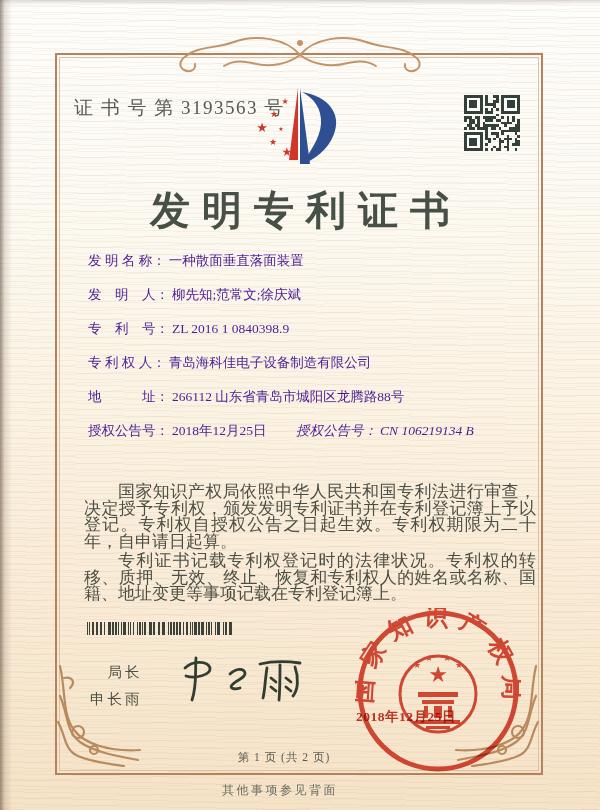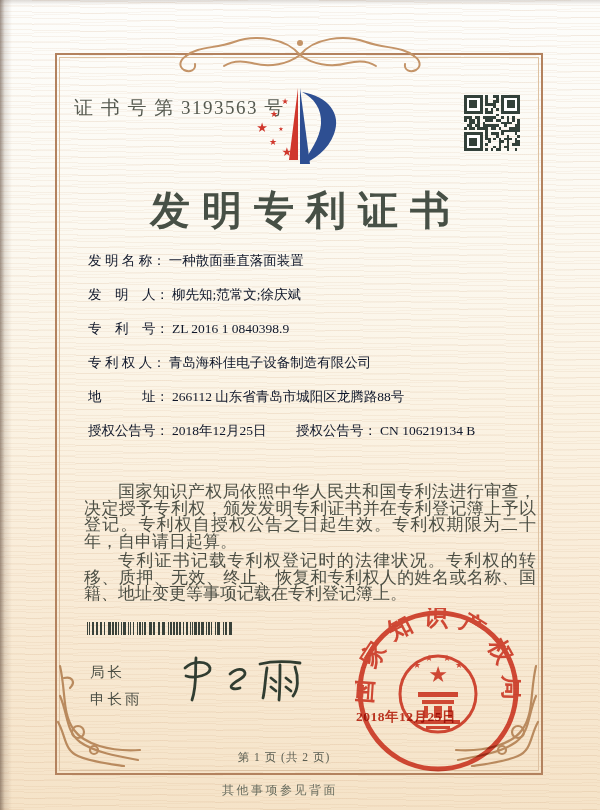--- a/index.html
+++ b/index.html
@@ -27,33 +27,33 @@
   .orn-bl{left:52px;top:664px;width:92px;height:106px;}
   .orn-br{left:452px;top:664px;width:92px;height:106px;transform:scaleX(-1);}
 
   .cert-no{position:absolute;left:74px;top:95px;font-size:19px;letter-spacing:1.5px;color:#565a50;}
   .qr{position:absolute;left:464px;top:95px;width:56px;height:56px;}
   .logo{position:absolute;left:246px;top:84px;width:104px;height:92px;}
 
   .title{position:absolute;left:0;top:183px;width:600px;text-align:center;
     font-size:40px;font-weight:700;letter-spacing:12px;text-indent:12px;color:#475046;}
 
-  .fields{position:absolute;left:88px;top:251px;width:452px;font-size:13.5px;color:#0f172a;}
+  .fields{position:absolute;left:88px;top:251px;width:452px;font-size:13.5px;color:#4c1d95;}
   .frow{height:20px;margin-bottom:14px;position:relative;white-space:nowrap;line-height:20px;}
   .frow .val{margin-left:3px;}
-  .pair2{position:absolute;left:208px;top:0;}
+  .pair2{position:absolute;left:208px;top:0;font-style:italic;}
 
   .paras{position:absolute;left:84px;top:484px;width:452px;font-size:17px;
     line-height:16.5px;text-align:justify;color:#4c4f45;}
   .paras p{margin:0 0 3px 0;text-indent:2em;}
 
   .barcode{position:absolute;left:87px;top:622px;width:146px;height:13px;}
 
   .director{position:absolute;left:90px;top:663px;font-size:14.5px;letter-spacing:3px;color:#4c4f45;}
-  .director .line{display:block;margin-bottom:8px;}
+  .director .line{display:block;margin-bottom:8px;text-align:right;}
 
   .signature{position:absolute;left:180px;top:650px;width:134px;height:58px;}
 
   .seal{position:absolute;left:355px;top:608px;width:166px;height:166px;opacity:.9;mix-blend-mode:multiply;}
   .seal-date{position:absolute;left:356px;top:708px;font-size:13.5px;font-weight:600;
     color:#c23a28;letter-spacing:.5px;mix-blend-mode:multiply;}
 
   .page-no{position:absolute;left:-16px;top:750px;width:600px;text-align:center;
     font-size:11.5px;color:#5a5e52;letter-spacing:1px;}
   .back-note{position:absolute;left:-20px;top:782px;width:600px;text-align:center;

